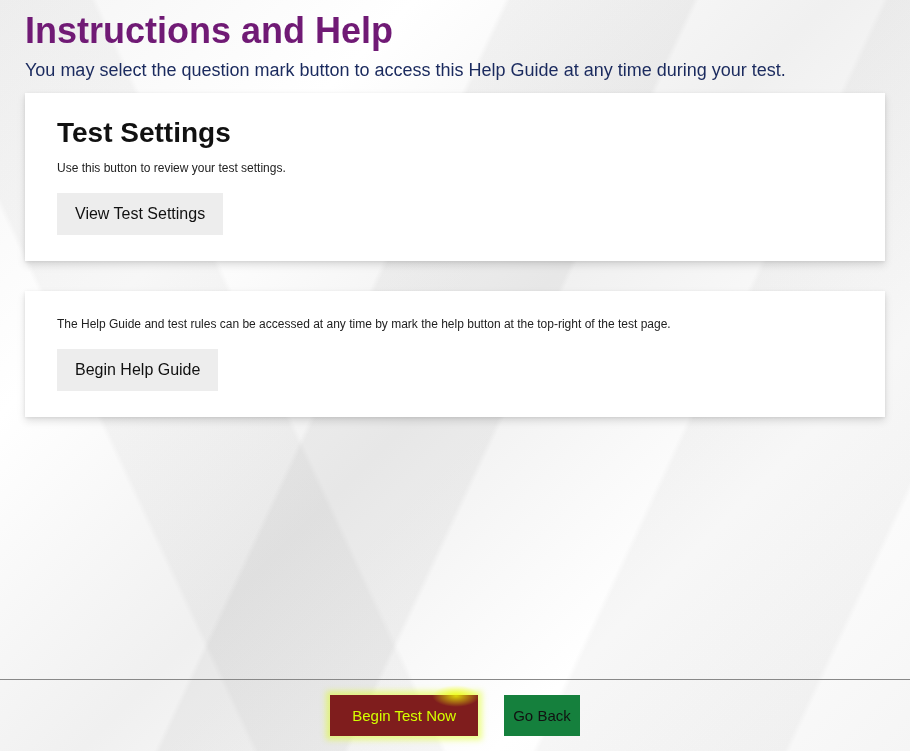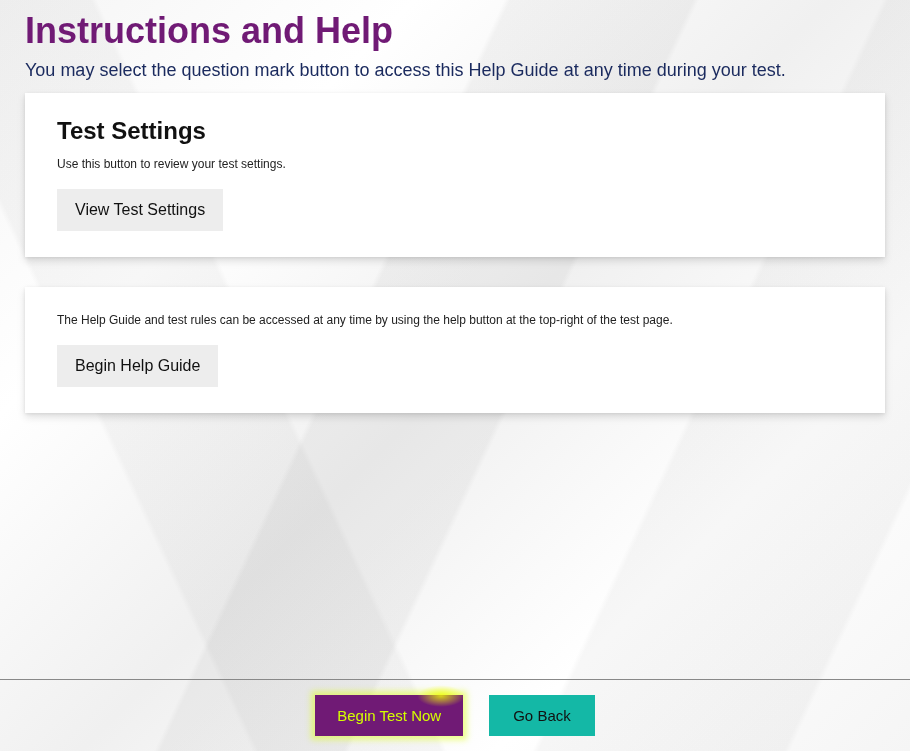--- a/index.html
+++ b/index.html
@@ -43,21 +43,21 @@
       font-size: 18px;
       margin-bottom: 12px;
     }
     .card {
       background: #ffffff;
       padding: 24px 32px 26px 32px;
       margin-bottom: 30px;
       box-shadow: 0 4px 8px rgba(0,0,0,0.12), 0 1px 3px rgba(0,0,0,0.08);
     }
     .card-title {
-      font-size: 24px;
+      font-size: 28px;
       font-weight: bold;
       color: #111;
       margin-bottom: 10px;
     }
     .card-desc {
       font-size: 12px;
       color: #222;
       margin-bottom: 16px;
       line-height: 1.5;
     }
@@ -77,43 +77,43 @@
       width: 100%;
       border-top: 1px solid #888;
       padding: 15px 0 15px 0;
       display: flex;
       justify-content: center;
       gap: 26px;
       z-index: 2;
       background: rgba(255,255,255,0);
     }
     .begin-button {
-      background: #701a75;
+      background: #7f1d1d;
       color: #d4ff00;
       border: none;
       padding: 12px 22px;
       font-size: 15px;
       cursor: pointer;
       font-family: inherit;
       position: relative;
       box-shadow: 0 0 6px 4px rgba(220,255,0,0.45);
     }
     .begin-highlight {
       position: absolute;
       top: -10px;
       right: -2px;
       width: 48px;
       height: 22px;
       background: radial-gradient(ellipse, rgba(240,255,0,0.8) 0%, rgba(240,255,0,0) 70%);
       pointer-events: none;
     }
     .goback-button {
-      background: #14b8a6;
+      background: #15803d;
       border: none;
-      padding: 12px 24px;
+      padding: 12px 9px;
       font-size: 15px;
       color: #111;
       cursor: pointer;
       font-family: inherit;
     }
   </style>
 </head>
 <body>
 
 <div class="bg-diagonal"></div>
@@ -122,21 +122,21 @@
   <h1 class="page-title">Instructions and Help</h1>
   <p class="page-subtitle">You may select the question mark button to access this Help Guide at any time during your test.</p>
 
   <div class="card">
     <h2 class="card-title">Test Settings</h2>
     <p class="card-desc">Use this button to review your test settings.</p>
     <button class="card-button">View Test Settings</button>
   </div>
 
   <div class="card">
-    <p class="card-desc">The Help Guide and test rules can be accessed at any time by using the help button at the top-right of the test page.</p>
+    <p class="card-desc">The Help Guide and test rules can be accessed at any time by mark the help button at the top-right of the test page.</p>
     <button class="card-button">Begin Help Guide</button>
   </div>
 </div>
 
 <div class="footer">
   <button class="begin-button">
     <span>Begin Test Now</span>
     <span class="begin-highlight"></span>
   </button>
   <button class="goback-button">Go Back</button>

